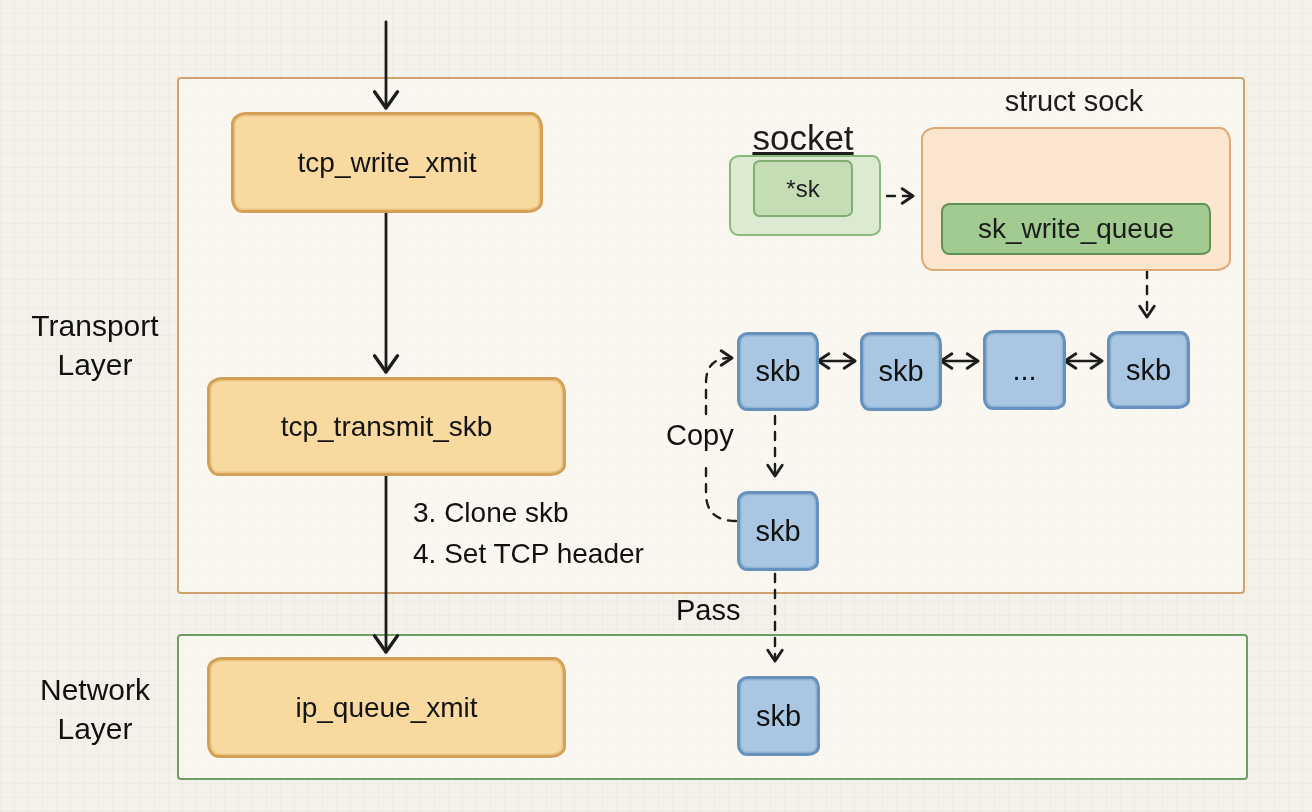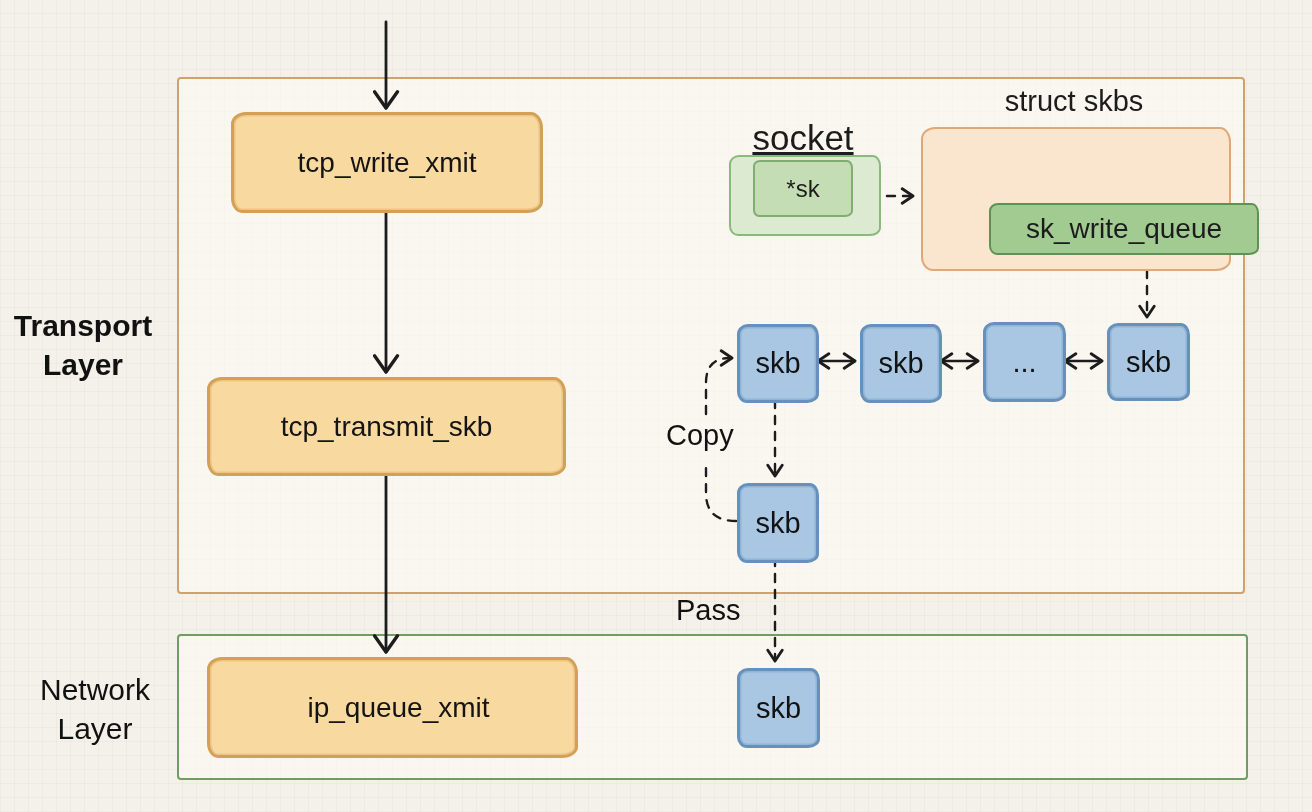--- a/index.html
+++ b/index.html
@@ -25,34 +25,34 @@
     background:rgba(253,251,245,0.55);
     border-radius:4px;
   }
   .layer-transport{left:177px;top:77px;width:1064px;height:513px;border:2.5px solid #cfa26d;}
   .layer-network{left:177px;top:634px;width:1067px;height:142px;border:2.5px solid #6f9e62;}
 
   .layer-label{
     position:absolute;width:164px;text-align:center;
     font-size:30px;line-height:39px;color:#111;
   }
-  .label-transport{left:1px;top:306px;font-weight:bold;}
+  .label-transport{left:13px;top:306px;}
   .label-network{left:13px;top:670px;}
 
   
   .fn-box{
     position:absolute;display:flex;align-items:center;justify-content:center;
     background:#f8d9a0;border:3px solid #d4a055;
     border-radius:15px 12px 16px 11px / 12px 16px 11px 15px;
     font-size:28px;color:#141414;
     box-shadow:inset 0 0 0 1.5px rgba(212,160,85,0.35);
   }
   .fn-write{left:231px;top:112px;width:306px;height:95px;}
   .fn-transmit{left:207px;top:377px;width:353px;height:93px;}
-  .fn-ip{left:207px;top:657px;width:353px;height:95px;padding-left:12px;}
+  .fn-ip{left:207px;top:657px;width:353px;height:95px;}
 
   
   .socket-title{left:729px;top:118px;width:148px;text-align:center;font-size:35px;text-decoration:underline;}
   .socket-outer{
     left:729px;top:155px;width:148px;height:77px;
     background:#dcead2;border:2.5px solid #8ab97c;
     border-radius:10px 8px 11px 9px / 9px 11px 8px 10px;
   }
   .socket-inner{
     left:753px;top:160px;width:96px;height:53px;
@@ -66,29 +66,30 @@
   .structsock-box{
     left:921px;top:127px;width:306px;height:140px;
     background:#fae5cf;border:2.5px solid #e0a877;
     border-radius:14px 11px 15px 12px / 12px 15px 11px 14px;
   }
   .field{
     position:absolute;display:flex;align-items:center;justify-content:center;
     font-size:28px;border-radius:9px 7px 10px 8px / 8px 10px 7px 9px;
   }
   .field-skprot{left:941px;top:143px;width:266px;height:48px;background:#f0ab81;border:2.5px solid #c8703f;}
-  .field-skwq{left:989px;top:203px;width:266px;height:48px;background:#a2cb92;border:2.5px solid #5f9054;}
+  .field-skwq{left:941px;top:203px;width:266px;height:48px;background:#a2cb92;border:2.5px solid #5f9054;}
 
   
   .skb{
     position:absolute;display:flex;align-items:center;justify-content:center;
     background:#a9c7e2;border:3px solid #6691bd;
     border-radius:11px 9px 12px 10px / 10px 12px 9px 11px;
     font-size:29px;color:#121212;
     box-shadow:inset 0 0 0 1.5px rgba(102,145,189,0.35);
+    margin-top:8px;
   }
   .skb-1{left:737px;top:324px;width:76px;height:73px;}
   .skb-2{left:860px;top:324px;width:76px;height:73px;}
   .skb-dots{left:983px;top:322px;width:77px;height:74px;}
   .skb-4{left:1107px;top:323px;width:77px;height:72px;}
   .skb-clone{left:737px;top:483px;width:76px;height:74px;}
   .skb-pass{left:737px;top:668px;width:77px;height:74px;}
 
   
   .steps{position:absolute;font-size:28px;line-height:41px;color:#111;}
@@ -143,29 +144,33 @@
   <div class="layer-label label-network">Network Layer</div>
 
   <div class="fn-box fn-transmit">tcp_transmit_skb</div>
   <div class="fn-box fn-write">tcp_write_xmit</div>
   <div class="fn-box fn-ip">ip_queue_xmit</div>
 
   <div class="abs txt socket-title">socket</div>
   <div class="abs socket-outer"></div>
   <div class="abs socket-inner">*sk</div>
 
-  <div class="abs txt structsock-title">struct skbs</div>
+  <div class="abs txt structsock-title">struct sock</div>
   <div class="abs structsock-box"></div>
   <div class="field field-skwq">sk_write_queue</div>
 
   <div class="skb skb-1">skb</div>
   <div class="skb skb-2">skb</div>
   <div class="skb skb-dots">...</div>
   <div class="skb skb-4">skb</div>
 
   <div class="skb skb-clone">skb</div>
   <div class="skb skb-pass">skb</div>
 
+  <div class="steps steps-mid">
+    <div class="txt">3. Clone skb</div>
+    <div class="txt">4. Set TCP header</div>
+  </div>
 
   <div class="flow-label txt copy-label">Copy</div>
   <div class="flow-label txt pass-label">Pass</div>
 
 </div>
 
 </body></html>

